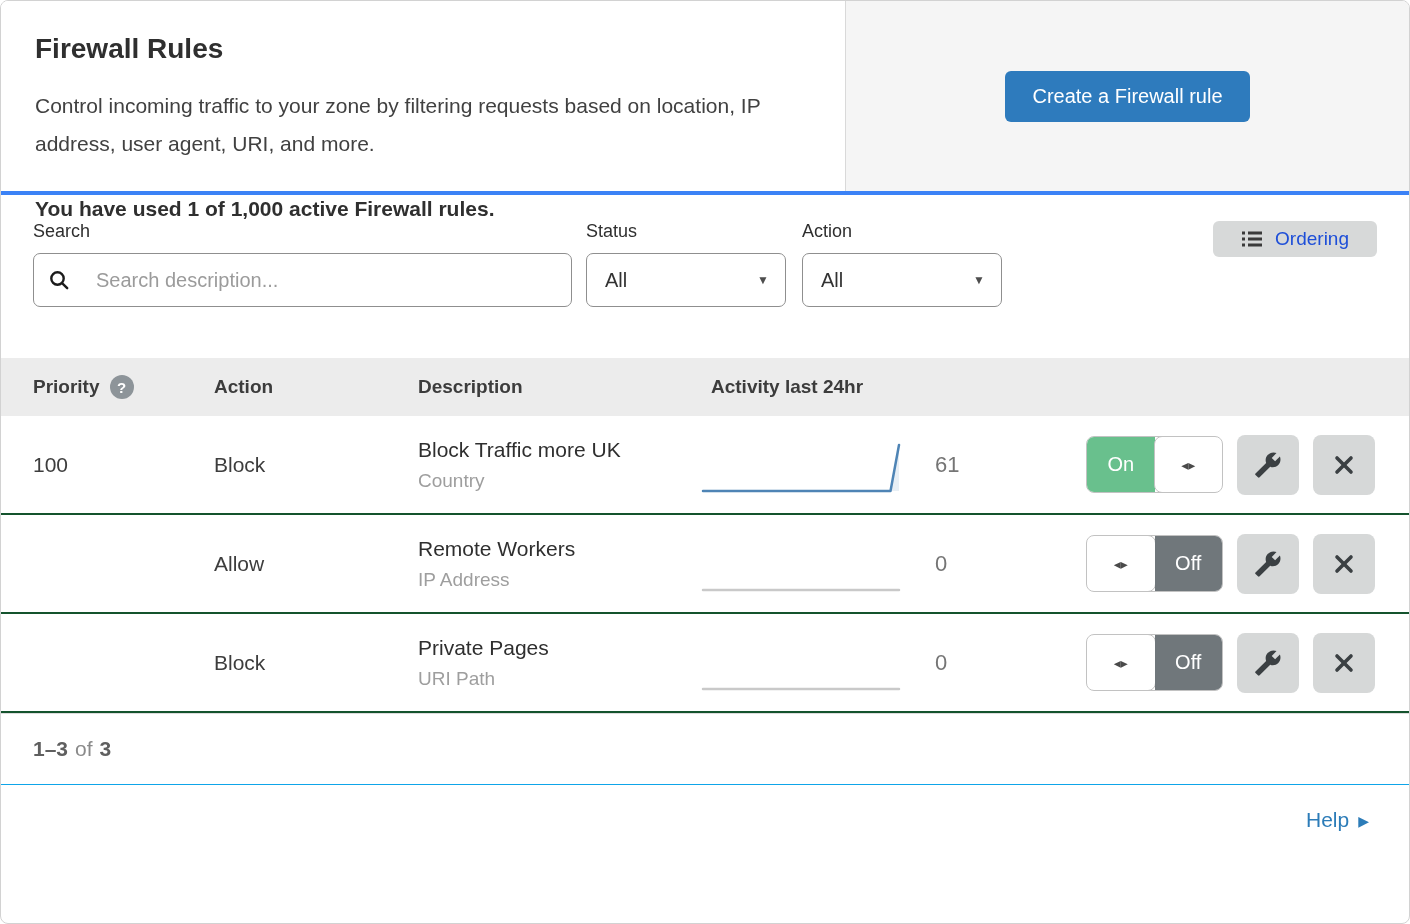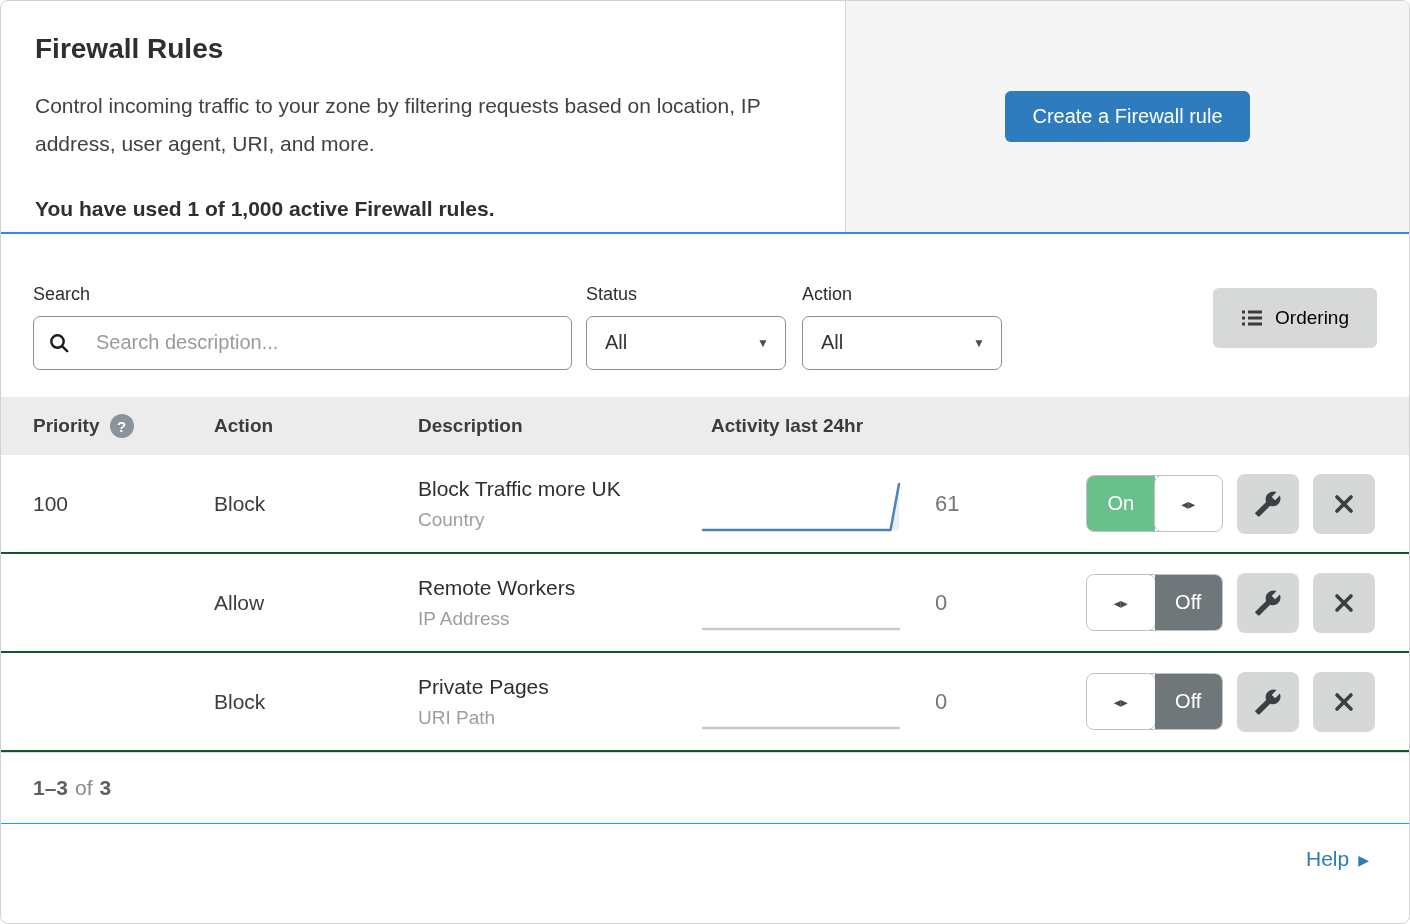--- a/index.html
+++ b/index.html
@@ -7,57 +7,57 @@
   body { font-family: "Liberation Sans", "DejaVu Sans", sans-serif; color:#333; }
 
   .card {
     width:1410px; height:924px;
     border:1px solid #d2d2d2; border-radius:8px;
     background:#fff; overflow:hidden;
     display:flex; flex-direction:column;
   }
 
   
-  .header { display:flex; height:233px; border-bottom:2px solid #3b82f6; flex:0 0 auto; }
+  .header { display:flex; height:194px; border-bottom:4px solid #3b82f6; flex:0 0 auto; }
   .header-left { width:845px; padding:32px 34px; border-right:1px solid #d9d9d9; background:#fff; }
   .page-title { font-size:28px; font-weight:bold; color:#2f2f2f; margin-bottom:22px; }
   .page-desc { font-size:21px; color:#414141; line-height:1.8; max-width:775px; }
   .usage-note { font-size:21px; font-weight:bold; color:#2f2f2f; margin-top:34px; }
   .header-right { flex:1; background:#f5f5f5; display:flex; align-items:center; justify-content:center; }
   .btn-primary {
     background:#2e7bbd; color:#fff; border:none; border-radius:6px;
     font-size:20px; padding:14px 27px; cursor:pointer;
     font-family:inherit;
   }
 
   
-  .filters { display:flex; align-items:center; padding:26px 32px 4px 32px; height:163px; flex:0 0 auto; }
+  .filters { display:flex; align-items:flex-start; padding:26px 32px 4px 32px; height:163px; flex:0 0 auto; }
   .fgroup { display:flex; flex-direction:column; }
   .flabel { font-size:18px; color:#2f2f2f; margin-bottom:11px; }
   .search-box {
     width:539px; height:54px; border:1px solid #8f8f8f; border-radius:7px;
     display:flex; align-items:center; padding:0 14px; gap:26px; background:#fff;
   }
   .search-box input {
     border:none; outline:none; flex:1; font-size:20px; color:#333;
     font-family:inherit; background:transparent;
   }
   .search-box input::placeholder { color:#9b9b9b; }
   .selectbox {
     width:200px; height:54px; border:1px solid #8f8f8f; border-radius:7px;
     display:flex; align-items:center; justify-content:space-between;
     padding:0 16px 0 18px; font-size:20px; color:#333; background:#fff; cursor:pointer;
   }
   .caret { font-size:12px; color:#4d4d4d; }
   .ml14 { margin-left:14px; } .ml16 { margin-left:16px; }
   .btn-ordering {
     margin-left:auto; margin-bottom:18px;
-    height:60px; padding:0 28px;
+    height:36px; padding:0 28px;
     background:#d7d9d9; border:none; border-radius:6px;
-    font-size:19px; color:#000000; font-family:inherit;
+    font-size:19px; color:#1d4ed8; font-family:inherit;
     display:flex; align-items:center; gap:12px; cursor:pointer;
   }
 
   
   .tgrid {
     display:grid;
     grid-template-columns:181px 204px 283px 210px 90px 1fr;
     align-items:center; padding-left:32px;
   }
   .thead { background:#ececec; height:58px; font-weight:bold; font-size:19px; color:#3c3c3c; flex:0 0 auto; }

